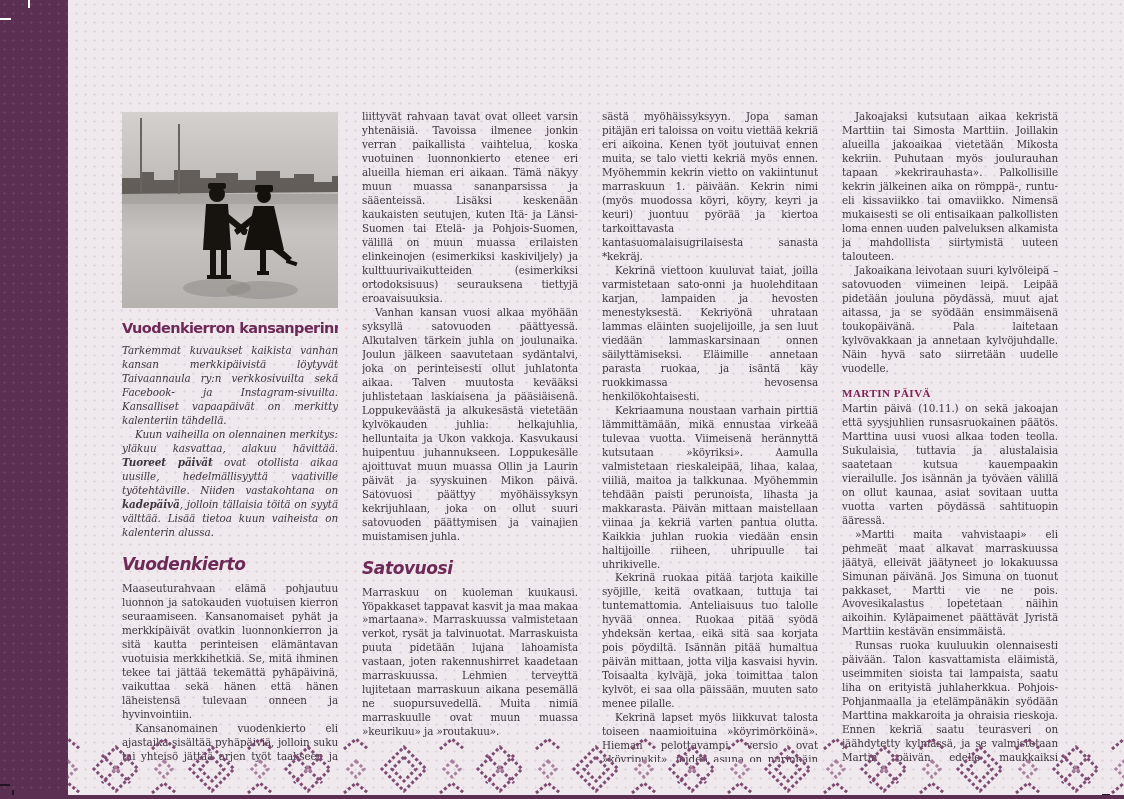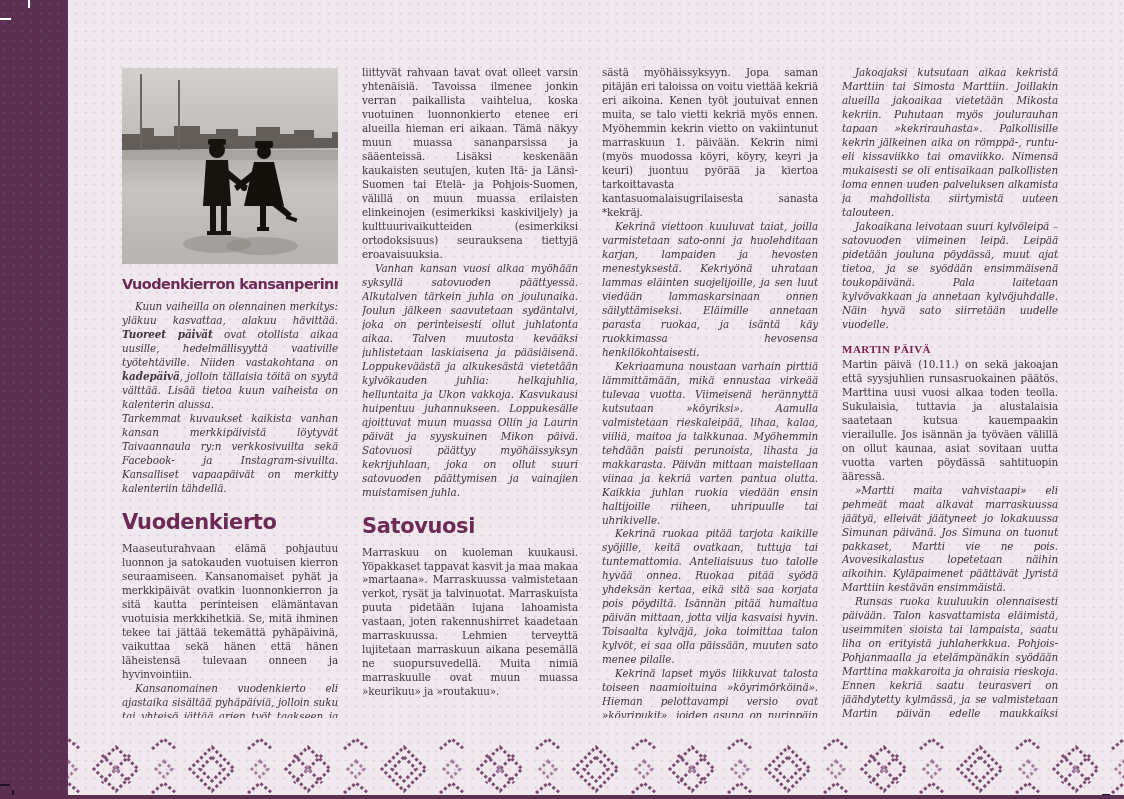--- a/index.html
+++ b/index.html
@@ -13,37 +13,38 @@
   .spine{
     position:absolute;left:0;top:0;width:68px;height:100%;
     background-color:var(--accent,#5b2f52);
     background-image:radial-gradient(circle, rgba(255,255,255,.07) 1px, transparent 1.2px);
     background-size:9px 9px;
   }
   .content{
     position:absolute;left:122px;top:66px;width:936px;height:652px;
     display:flex;gap:24px;
   }
-  .col{width:216px;height:100%;overflow:hidden;}
+  .col{width:216px;height:100%;overflow:hidden;margin-top:44px;}
   .blocks p{
     margin:0;font-size:10.4px;line-height:1.345;text-align:justify;
     color:#3e3540;letter-spacing:-0.1px;
   }
-  .blocks p.ind{text-indent:13px;font-style:italic;}
+  .blocks p.ind{text-indent:13px;}
   .blocks p.it{font-style:italic;}
   .blocks b{font-weight:bold;}
   h1.display{
     font-family:"DejaVu Sans",sans-serif;font-weight:bold;
     color:var(--heading,#6d2a56);font-size:14.5px;letter-spacing:-0.6px;
     white-space:nowrap;margin:12px 0 8px 0;
   }
   h2.display{
     font-family:"DejaVu Sans",sans-serif;font-weight:bold;
-    color:var(--heading,#6d2a56);font-size:21px;letter-spacing:-0.4px;
+    color:var(--heading,#6d2a56);font-size:17px;letter-spacing:-0.4px;
     margin:14px 0 8px 0;
+    font-style:italic;
   }
   h3.sub{
     font-family:Liberation Serif, serif;font-weight:bold;
     color:var(--subheading,#7d2154);font-size:11px;letter-spacing:0.5px;
     margin:11px 0 3px 0;
   }
   figure.photo{margin:2px 0 10px 0;width:224px;height:196px;}
   .pattern-band{position:absolute;left:68px;right:0;bottom:4px;height:58px;}
   .bottom-bar{position:absolute;left:0;right:0;bottom:0;height:4px;background:var(--accent,#5b2f52);}
   .mark{position:absolute;}
@@ -113,22 +114,22 @@
           <rect x="138" y="138" width="6" height="22"></rect>
           <path d="M152,130 L170,146 l-4,4 L148,136 Z"></path>
           <rect x="135" y="159" width="12" height="4"></rect>
           <rect x="165" y="147" width="11" height="4" transform="rotate(18 165 147)"></rect>
         </g>
         <circle cx="122" cy="120" r="3" fill="#17130f"></circle>
       </svg>
     </figure>
     <div class="blocks">
         <h1 class="display">Vuodenkierron kansanperinnettä</h1>
+        <p class="it">Tarkemmat kuvaukset kaikista vanhan kansan merkkipäivistä löytyvät Taivaannaula ry:n verkkosivuilta sekä Facebook- ja Instagram-sivuilta. Kansalliset vapaapäivät on merkitty kalenteriin tähdellä.</p>
         <p class="it ind">Kuun vaiheilla on olennainen merkitys: yläkuu kasvattaa, alakuu hävittää. <b>Tuoreet päivät</b> ovat otollista aikaa uusille, hedelmällisyyttä vaativille työtehtäville. Niiden vastakohtana on <b>kadepäivä</b>, jolloin tällaisia töitä on syytä välttää. Lisää tietoa kuun vaiheista on kalenterin alussa.</p>
-        <p class="it">Tarkemmat kuvaukset kaikista vanhan kansan merkkipäivistä löytyvät Taivaannaula ry:n verkkosivuilta sekä Facebook- ja Instagram-sivuilta. Kansalliset vapaapäivät on merkitty kalenteriin tähdellä.</p>
         <h2 class="display">Vuodenkierto</h2>
         <p>Maaseuturahvaan elämä pohjautuu luonnon ja satokauden vuotuisen kierron seuraamiseen. Kansanomaiset pyhät ja merkkipäivät ovatkin luonnonkierron ja sitä kautta perinteisen elämäntavan vuotuisia merkkihetkiä. Se, mitä ihminen tekee tai jättää tekemättä pyhäpäivinä, vaikuttaa sekä hänen että hänen läheistensä tulevaan onneen ja hyvinvointiin.</p>
         <p class="ind">Kansanomainen vuodenkierto eli ajastaika sisältää pyhäpäiviä, jolloin suku tai yhteisö jättää arjen työt taakseen ja kokoontuu yhteen muistamaan vainajia ja haltijoita. On myös puolipyhiä, joihin kuuluvat tietyt tavat, ruoat ja laulut. Lisäksi on pienempiä luonnon ja perinteisen elämänmuodon merkkihetkiä, jotka jaksottavat vuodenkulkua ja joiden enteistä ennustetaan tulevaa.</p>
       </div>
   </div>
 
   <div class="col">
     <div class="blocks">
         <p>liittyvät rahvaan tavat ovat olleet varsin yhtenäisiä. Tavoissa ilmenee jonkin verran paikallista vaihtelua, koska vuotuinen luonnonkierto etenee eri alueilla hieman eri aikaan. Tämä näkyy muun muassa sananparsissa ja sääenteissä. Lisäksi keskenään kaukaisten seutujen, kuten Itä- ja Länsi-Suomen tai Etelä- ja Pohjois-Suomen, välillä on muun muassa erilaisten elinkeinojen (esimerkiksi kaskiviljely) ja kulttuurivaikutteiden (esimerkiksi ortodoksisuus) seurauksena tiettyjä eroavaisuuksia.</p>
         <p class="ind">Vanhan kansan vuosi alkaa myöhään syksyllä satovuoden päättyessä. Alkutalven tärkein juhla on joulunaika. Joulun jälkeen saavutetaan sydäntalvi, joka on perinteisesti ollut juhlatonta aikaa. Talven muutosta kevääksi juhlistetaan laskiaisena ja pääsiäisenä. Loppukeväästä ja alkukesästä vietetään kylvökauden juhlia: helkajuhlia, helluntaita ja Ukon vakkoja. Kasvukausi huipentuu juhannukseen. Loppukesälle ajoittuvat muun muassa Ollin ja Laurin päivät ja syyskuinen Mikon päivä. Satovuosi päättyy myöhäissyksyn kekrijuhlaan, joka on ollut suuri satovuoden päättymisen ja vainajien muistamisen juhla.</p>
@@ -143,21 +144,21 @@
         <p class="ind">Kekrinä viettoon kuuluvat taiat, joilla varmistetaan sato-onni ja huolehditaan karjan, lampaiden ja hevosten menestyksestä. Kekriyönä uhrataan lammas eläinten suojelijoille, ja sen luut viedään lammaskarsinaan onnen säilyttämiseksi. Eläimille annetaan parasta ruokaa, ja isäntä käy ruokkimassa hevosensa henkilökohtaisesti.</p>
         <p class="ind">Kekriaamuna noustaan varhain pirttiä lämmittämään, mikä ennustaa virkeää tulevaa vuotta. Viimeisenä herännyttä kutsutaan »köyriksi». Aamulla valmistetaan rieskaleipää, lihaa, kalaa, viiliä, maitoa ja talkkunaa. Myöhemmin tehdään paisti perunoista, lihasta ja makkarasta. Päivän mittaan maistellaan viinaa ja kekriä varten pantua olutta. Kaikkia juhlan ruokia viedään ensin haltijoille riiheen, uhripuulle tai uhrikivelle.</p>
         <p class="ind">Kekrinä ruokaa pitää tarjota kaikille syöjille, keitä ovatkaan, tuttuja tai tuntemattomia. Anteliaisuus tuo talolle hyvää onnea. Ruokaa pitää syödä yhdeksän kertaa, eikä sitä saa korjata pois pöydiltä. Isännän pitää humaltua päivän mittaan, jotta vilja kasvaisi hyvin. Toisaalta kylväjä, joka toimittaa talon kylvöt, ei saa olla päissään, muuten sato menee pilalle.</p>
         <p class="ind">Kekrinä lapset myös liikkuvat talosta toiseen naamioituina »köyrimörköinä». Hieman pelottavampi versio ovat »köyripukit», joiden asuna on nurinpäin käännetty turkki. Vierailijat vaativat kestitystä. Jos sitä ei saa, uhkaavat he särkeä uunin. Yleensä sopuun kuitenkin päästään, ja kekrivieraat esittävät leikkejä ja tansseja.</p>
       </div>
   </div>
 
   <div class="col">
     <div class="blocks">
         <p class="ind">Jakoajaksi kutsutaan aikaa kekristä Marttiin tai Simosta Marttiin. Joillakin alueilla jakoaikaa vietetään Mikosta kekriin. Puhutaan myös joulurauhan tapaan »kekrirauhasta». Palkollisille kekrin jälkeinen aika on römppä-, runtu- eli kissaviikko tai omaviikko. Nimensä mukaisesti se oli entisaikaan palkollisten loma ennen uuden palveluksen alkamista ja mahdollista siirtymistä uuteen talouteen.</p>
-        <p class="ind">Jakoaikana leivotaan suuri kylvöleipä – satovuoden viimeinen leipä. Leipää pidetään jouluna pöydässä, muut ajat tietoa, ja se syödään ensimmäisenä toukopäivänä. Pala laitetaan kylvövakkaan ja annetaan kylvöjuhdalle. Näin hyvä sato siirretään uudelle vuodelle.</p>
+        <p class="ind">Jakoaikana leivotaan suuri kylvöleipä – satovuoden viimeinen leipä. Leipää pidetään jouluna pöydässä, muut ajat aitassa, ja se syödään ensimmäisenä toukopäivänä. Pala laitetaan kylvövakkaan ja annetaan kylvöjuhdalle. Näin hyvä sato siirretään uudelle vuodelle.</p>
         <h3 class="sub">MARTIN PÄIVÄ</h3>
         <p>Martin päivä (10.11.) on sekä jakoajan että syysjuhlien runsasruokainen päätös. Marttina uusi vuosi alkaa toden teolla. Sukulaisia, tuttavia ja alustalaisia saatetaan kutsua kauempaakin vierailulle. Jos isännän ja työväen välillä on ollut kaunaa, asiat sovitaan uutta vuotta varten pöydässä sahtituopin ääressä.</p>
         <p class="ind">»Martti maita vahvistaapi» eli pehmeät maat alkavat marraskuussa jäätyä, elleivät jäätyneet jo lokakuussa Simunan päivänä. Jos Simuna on tuonut pakkaset, Martti vie ne pois. Avovesikalastus lopetetaan näihin aikoihin. Kyläpaimenet päättävät Jyristä Marttiin kestävän ensimmäistä.</p>
         <p class="ind">Runsas ruoka kuuluukin olennaisesti päivään. Talon kasvattamista eläimistä, useimmiten sioista tai lampaista, saatu liha on erityistä juhlaherkkua. Pohjois-Pohjanmaalla ja etelämpänäkin syödään Marttina makkaroita ja ohraisia rieskoja. Ennen kekriä saatu teurasveri on jäähdytetty kylmässä, ja se valmistetaan Martin päivän edelle maukkaiksi makkaroiksi.</p>
       </div>
   </div>
 
 </div>
 
 <div class="pattern-band">

